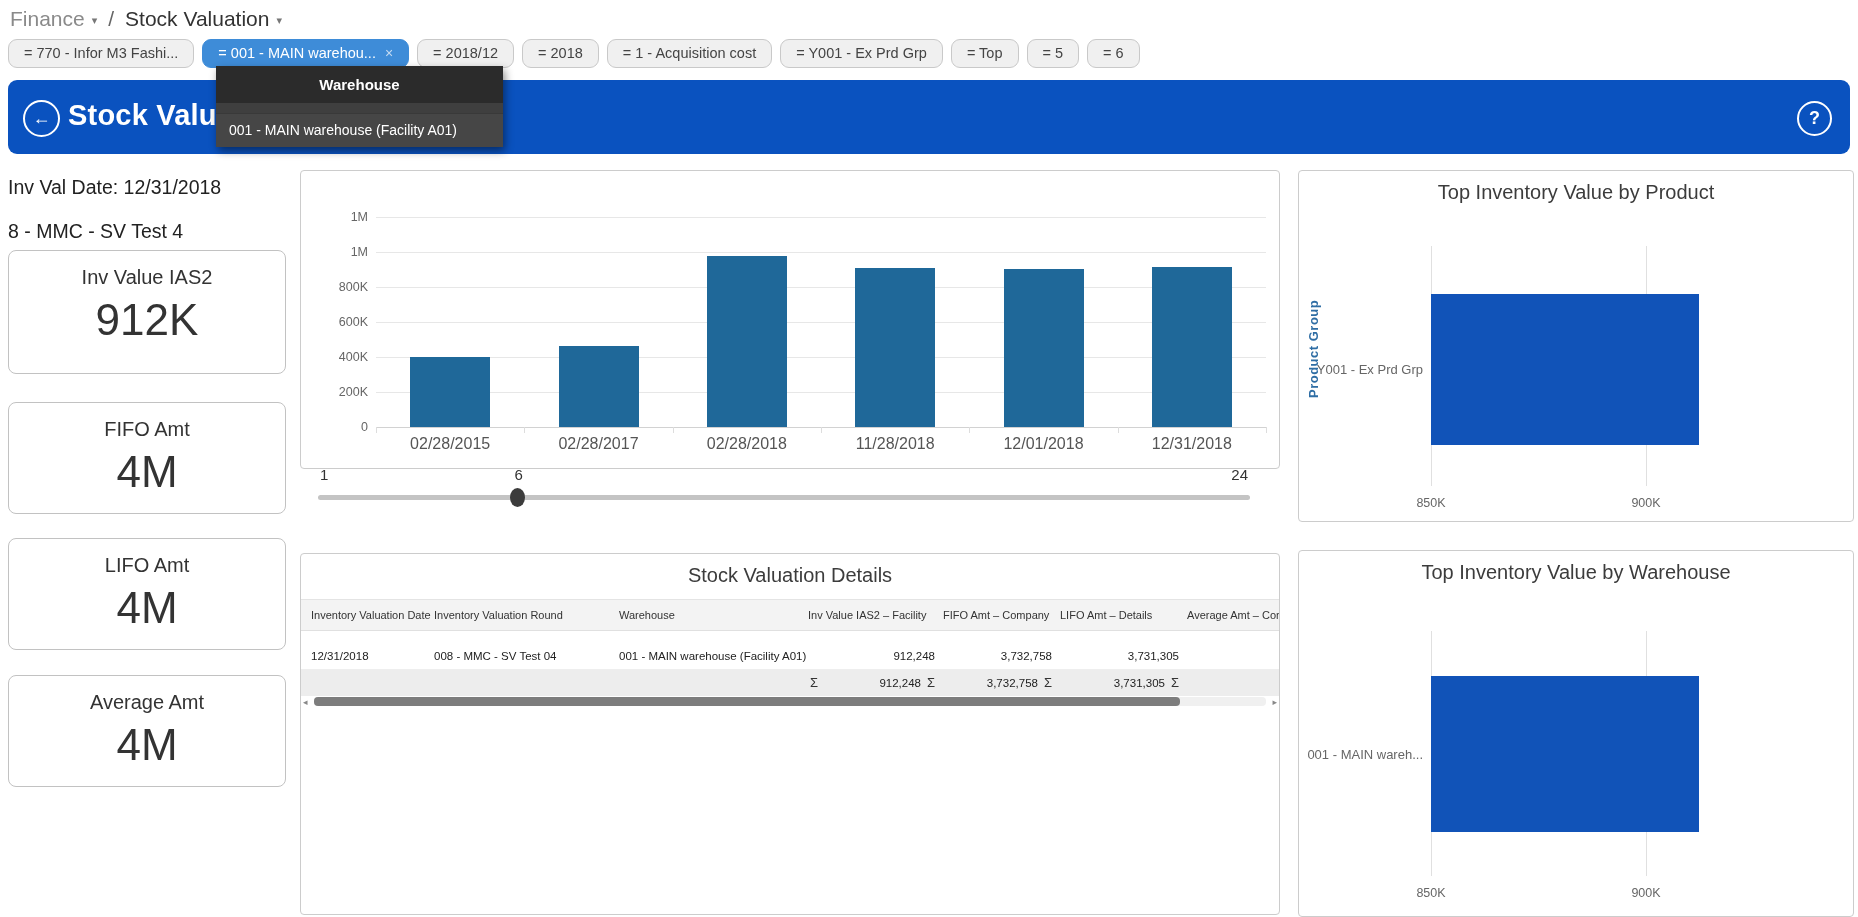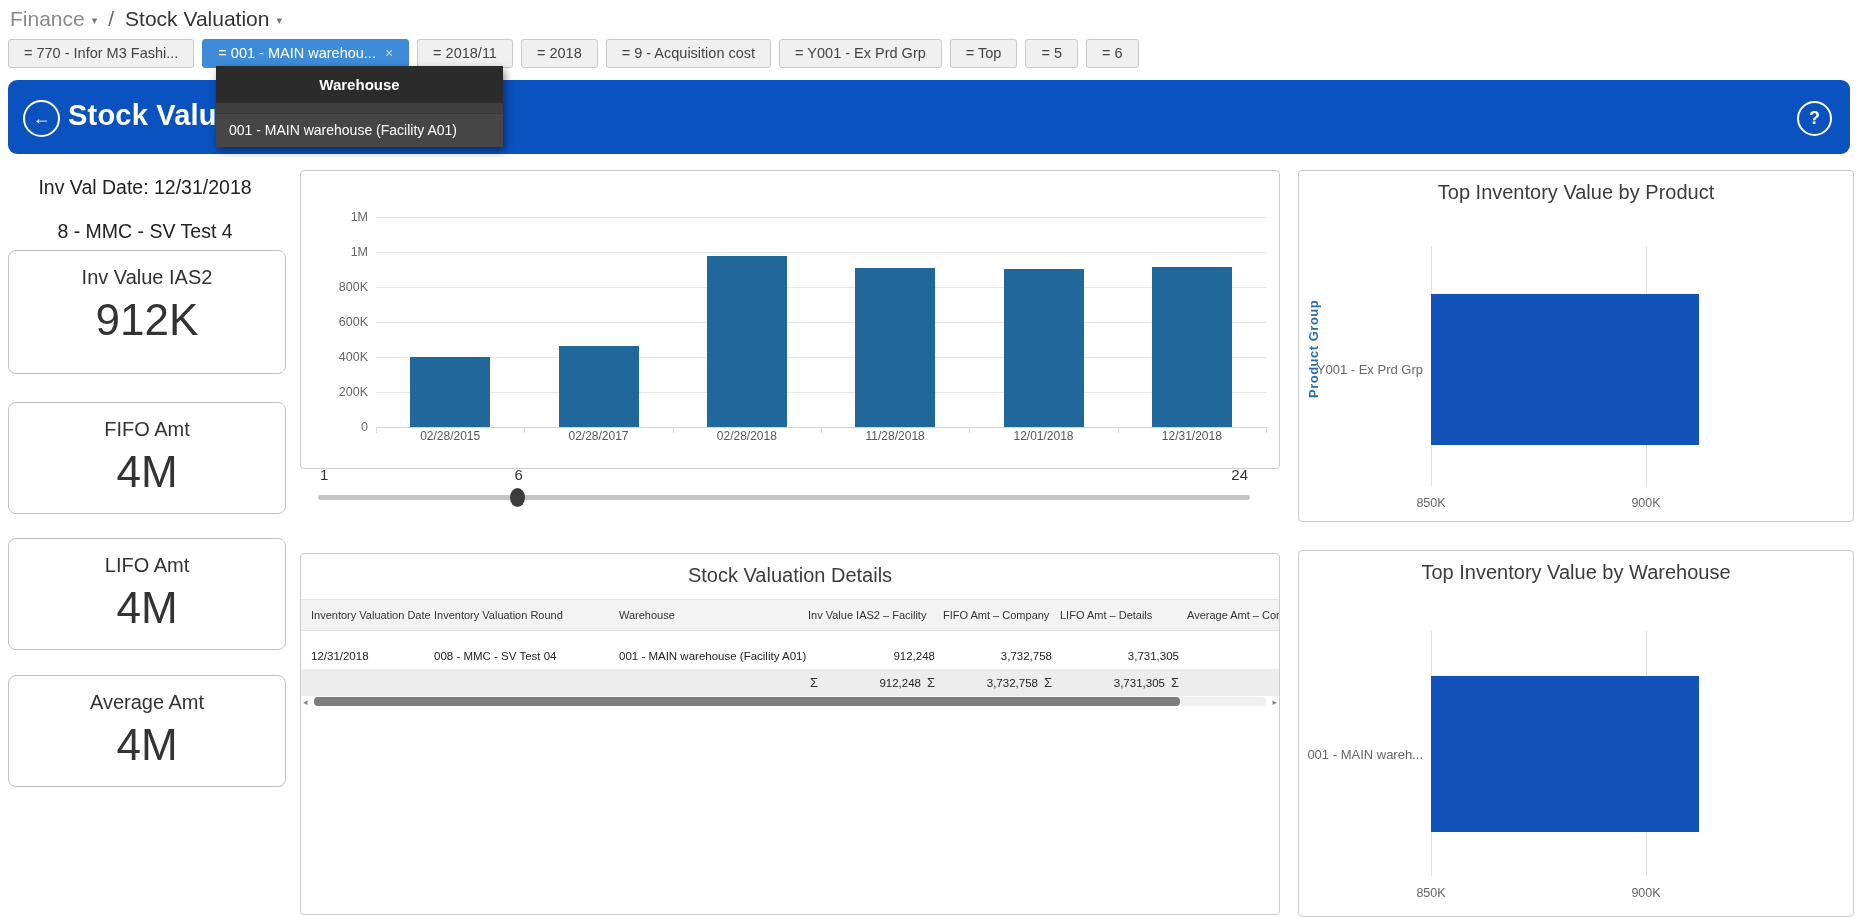--- a/index.html
+++ b/index.html
@@ -9,57 +9,57 @@
   
   .breadcrumb{position:absolute;left:10px;top:4px;height:30px;display:flex;align-items:center;gap:7px;font-size:21px;}
   .bc-section{color:#8a8a8a;}
   .bc-sep{color:#666;margin:0 4px;}
   .bc-page{color:#333;}
   .caret{font-size:11px;color:#777;padding-top:3px;}
 
   
   .chips{position:absolute;left:8px;top:39px;display:flex;gap:8px;}
   .chip{height:27px;line-height:27px;padding:0 15px;background:#f0f0f0;border:1px solid #c9c9c9;
-        border-radius:3px;font-size:14.5px;color:#444;white-space:nowrap;display:flex;align-items:center;}
+        border-radius:9px;font-size:14.5px;color:#444;white-space:nowrap;display:flex;align-items:center;}
   .chip-sel{background:#3e8cd8;border-color:#3e8cd8;color:#fff;}
   .chip-x{margin-left:9px;color:#c6dcf2;font-size:14px;cursor:pointer;}
 
   
   .appbar{position:absolute;left:8px;top:80px;width:1842px;height:74px;background:#0a52bf;border-radius:9px;}
   .back-ic{position:absolute;left:15px;top:20px;width:33px;height:33px;border:2px solid #fff;border-radius:50%;
            color:#fff;font-size:18px;text-align:center;line-height:32px;}
   .appbar-title{position:absolute;left:60px;top:19px;color:#fff;font-size:29px;font-weight:600;letter-spacing:.2px;}
   .help-ic{position:absolute;right:18px;top:21px;width:31px;height:31px;border:2px solid #fff;border-radius:50%;
            color:#fff;font-size:18px;font-weight:600;text-align:center;line-height:30px;}
 
   
   .dropdown{position:absolute;left:216px;top:66px;width:287px;z-index:30;background:#3f3f3f;
             box-shadow:2px 4px 8px rgba(0,0,0,.45);border-radius:0 0 2px 2px;}
   .dd-head{height:37px;line-height:37px;text-align:center;color:#fff;font-size:15px;font-weight:700;background:#2b2b2b;}
   .dd-items{padding-top:10px;}
   .dd-item{height:33px;line-height:33px;padding-left:13px;color:#fff;font-size:14px;background:#464646;
            border-top:1px solid #393939;white-space:nowrap;cursor:pointer;}
 
   
-  .lc-text{position:absolute;left:0;width:290px;text-align:center;font-size:19.5px;color:#222;}
+  .lc-text{position:absolute;left:8px;width:290px;font-size:19.5px;color:#222;}
   .kpi{position:absolute;left:8px;width:276px;background:#fff;border:1px solid #c2c2c2;border-radius:8px;text-align:center;}
   .kpi-label{margin-top:15px;font-size:20px;color:#333;}
   .kpi-value{margin-top:6px;font-size:44px;color:#333;}
 
   
   .panel{position:absolute;background:#fff;border:1px solid #ccc;border-radius:4px;}
   .panel-title{position:absolute;left:0;right:0;top:10px;text-align:center;font-size:20px;color:#3c3c3c;}
 
   
   #m-area{position:absolute;left:75px;top:46px;width:890px;height:210px;}
   .gridline{position:absolute;left:0;right:0;height:1px;background:#e7e7e7;}
   .gridline.baseline{background:#d2d2d2;}
   .ylab{position:absolute;left:-66px;width:58px;text-align:right;font-size:12.5px;color:#666;}
   .mbar{position:absolute;bottom:0;width:80px;}
-  .xlab{position:absolute;top:212px;width:140px;text-align:center;font-size:12px;color:#555;}
+  .xlab{position:absolute;top:218px;width:140px;text-align:center;font-size:16px;color:#555;}
   .btick{position:absolute;top:210px;width:1px;height:6px;background:#ddd;}
 
   
   .slider{position:absolute;left:318px;top:466px;width:932px;height:44px;}
   .sl-lab{position:absolute;top:0;font-size:15px;color:#333;}
   .sl-track{position:absolute;left:0;right:0;top:29px;height:5px;background:#c4c4c4;border-radius:3px;}
   .sl-handle{position:absolute;top:22px;width:15px;height:19px;border-radius:50%;background:#3c3c3c;}
 
   
   .tbl-wrap{position:absolute;left:0;top:45px;right:0;overflow:hidden;}
@@ -100,27 +100,27 @@
 
   <div class="chips" id="chips">
       <div class="chip">
         <span>= 770 - Infor M3 Fashi...</span>
       </div>
       <div class="chip chip-sel">
         <span>= 001 - MAIN warehou...</span>
         <span class="chip-x">×</span>
       </div>
       <div class="chip">
-        <span>= 2018/11</span>
+        <span>= 2018/12</span>
       </div>
       <div class="chip">
         <span>= 2018</span>
       </div>
       <div class="chip">
-        <span>= 9 - Acquisition cost</span>
+        <span>= 1 - Acquisition cost</span>
       </div>
       <div class="chip">
         <span>= Y001 - Ex Prd Grp</span>
       </div>
       <div class="chip">
         <span>= Top</span>
       </div>
       <div class="chip">
         <span>= 5</span>
       </div>

